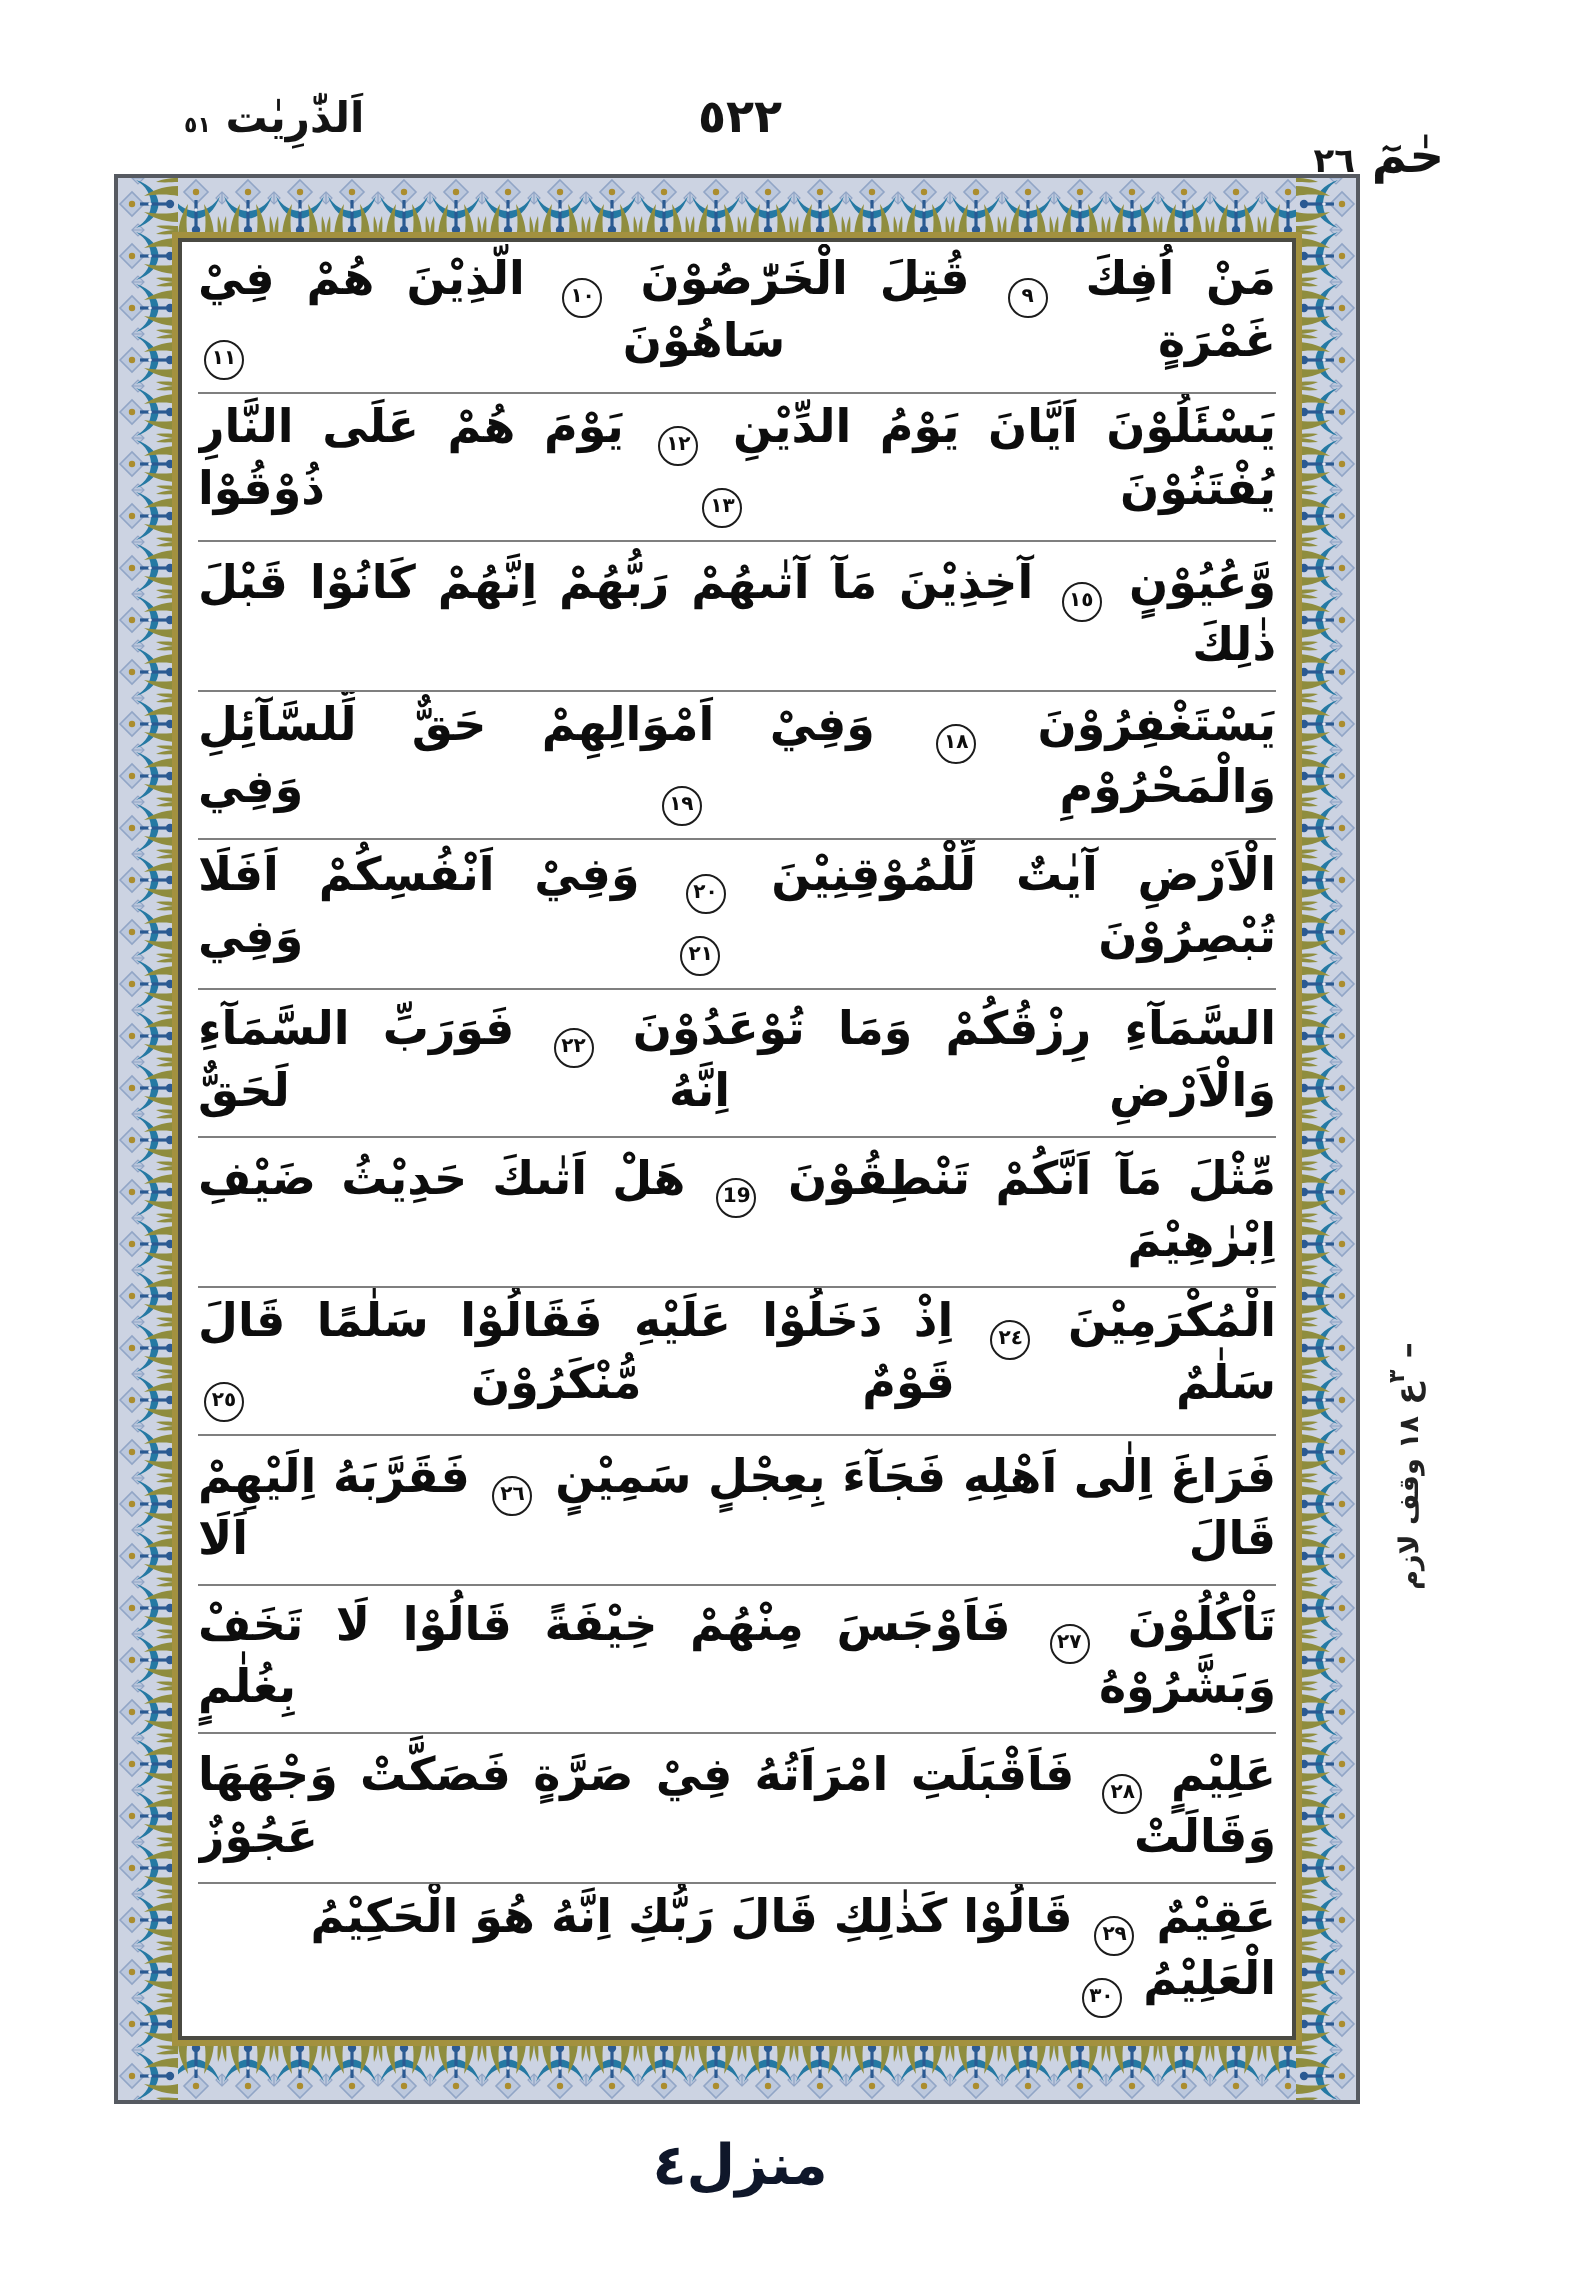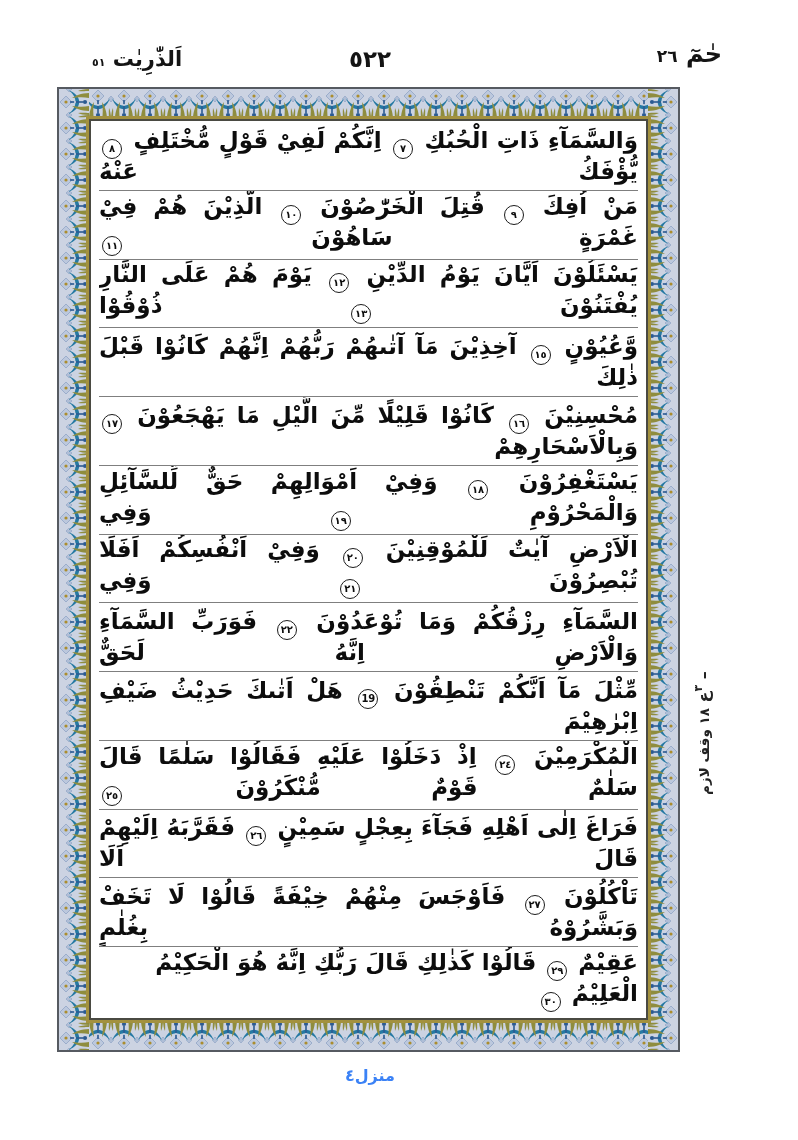--- a/index.html
+++ b/index.html
@@ -2,21 +2,21 @@
 <html lang="ar" dir="rtl"><head>
 <meta charset="utf-8">
 <style>
   html,body{margin:0;padding:0;}
   body{
     width:798px;height:1140px;position:relative;background:#ffffff;
     font-family:"DejaVu Sans", sans-serif;color:#111;overflow:hidden;
   }
   
   .hdr{position:absolute;top:40px;font-weight:600;color:#141414;white-space:nowrap;}
-  .hdr-right{right:76px;font-size:24px;}
+  .hdr-right{right:76px;font-size:24px;margin-top:24px;}
   .hdr-right .small{font-size:17px;}
   .hdr-center{left:330px;width:80px;text-align:center;font-size:23px;top:46px;}
   .hdr-left{left:92px;font-size:21px;top:47px;}
   .hdr-left .small{font-size:11px;}
   
   .frame{
     position:absolute;left:57px;top:87px;width:623px;height:965px;
     border:2px solid #565a61;background:#ccd3e2;box-sizing:border-box;
   }
   .frame svg{position:absolute;display:block;}
@@ -53,21 +53,21 @@
     position:absolute;left:610px;top:720px;width:190px;height:26px;
     transform:rotate(-90deg);transform-origin:center;
     font-size:16px;font-weight:600;color:#222;text-align:center;
     direction:rtl;white-space:nowrap;
   }
   .margin-note .ruku-num{font-size:11px;vertical-align:7px;}
   .margin-note .note-small{font-size:13.5px;}
   
   .footer-mark{
     position:absolute;left:320px;top:1066px;width:100px;text-align:center;
-    font-size:16px;font-weight:600;color:#3b82f6;
+    font-size:28px;font-weight:600;color:#0f172a;
   }
 </style>
 </head>
 <body>
 
 <div class="hdr hdr-right"><span>حٰمٓ</span> <span class="small">٢٦</span></div>
 <div class="hdr hdr-center">٥٢٢</div>
 <div class="hdr hdr-left"><span>اَلذّٰرِيٰت</span> <span class="small">٥١</span></div>
 
 <div class="frame">
@@ -159,54 +159,51 @@
           <path d="M0,30 C0,25 1,21 2,19 C2.5,24 2,27 2,30 Z" fill="#8f8d3e"></path>
           <path d="M26,30 C26,25 25,21 24,19 C23.5,24 24,27 24,30 Z" fill="#8f8d3e"></path>
         </g>
       </pattern>
     </defs>
     <rect width="100%" height="100%" fill="url(#pr)"></rect>
   </svg>
 
   <div class="inner" id="quran-block">
       <div class="qline">
-        <span class="qtext">وَالسَّمَآءِ ذَاتِ الْحُبُكِ <span class="ayah">٧</span> اِنَّكُمْ لَفِيْ قَوْلٍ مُّخْتَلِفٍ <span class="ayah">٨</span> يُّؤْفَكُ عَنْهُ</span>
-      </div>
-      <div class="qline">
         <span class="qtext">مَنْ اُفِكَ <span class="ayah">٩</span> قُتِلَ الْخَرّٰصُوْنَ <span class="ayah">١٠</span> الَّذِيْنَ هُمْ فِيْ غَمْرَةٍ سَاهُوْنَ <span class="ayah">١١</span></span>
       </div>
       <div class="qline">
         <span class="qtext">يَسْئَلُوْنَ اَيَّانَ يَوْمُ الدِّيْنِ <span class="ayah">١٢</span> يَوْمَ هُمْ عَلَى النَّارِ يُفْتَنُوْنَ <span class="ayah">١٣</span> ذُوْقُوْا</span>
       </div>
       <div class="qline">
         <span class="qtext">وَّعُيُوْنٍ <span class="ayah">١٥</span> آخِذِيْنَ مَآ آتٰىهُمْ رَبُّهُمْ اِنَّهُمْ كَانُوْا قَبْلَ ذٰلِكَ</span>
       </div>
       <div class="qline">
-        <span class="qtext">مُحْسِنِيْنَ <span class="ayah">١٦</span> كَانُوْا قَلِيْلًا مِّنَ الَّيْلِ مَا يَهْجَعُوْنَ <span class="ayah">١٧</span> وَبِالْاَسْحَارِهِمْ</span>
-      </div>
-      <div class="qline">
         <span class="qtext">يَسْتَغْفِرُوْنَ <span class="ayah">١٨</span> وَفِيْ اَمْوَالِهِمْ حَقٌّ لِّلسَّآئِلِ وَالْمَحْرُوْمِ <span class="ayah">١٩</span> وَفِي</span>
       </div>
       <div class="qline">
         <span class="qtext">الْاَرْضِ آيٰتٌ لِّلْمُوْقِنِيْنَ <span class="ayah">٢٠</span> وَفِيْ اَنْفُسِكُمْ اَفَلَا تُبْصِرُوْنَ <span class="ayah">٢١</span> وَفِي</span>
       </div>
       <div class="qline">
         <span class="qtext">السَّمَآءِ رِزْقُكُمْ وَمَا تُوْعَدُوْنَ <span class="ayah">٢٢</span> فَوَرَبِّ السَّمَآءِ وَالْاَرْضِ اِنَّهُ لَحَقٌّ</span>
       </div>
       <div class="qline">
         <span class="qtext">مِّثْلَ مَآ اَنَّكُمْ تَنْطِقُوْنَ <span class="ayah">19</span> هَلْ اَتٰىكَ حَدِيْثُ ضَيْفِ اِبْرٰهِيْمَ</span>
       </div>
       <div class="qline">
         <span class="qtext">الْمُكْرَمِيْنَ <span class="ayah">٢٤</span> اِذْ دَخَلُوْا عَلَيْهِ فَقَالُوْا سَلٰمًا قَالَ سَلٰمٌ قَوْمٌ مُّنْكَرُوْنَ <span class="ayah">٢٥</span></span>
       </div>
       <div class="qline">
         <span class="qtext">فَرَاغَ اِلٰى اَهْلِهِ فَجَآءَ بِعِجْلٍ سَمِيْنٍ <span class="ayah">٢٦</span> فَقَرَّبَهُ اِلَيْهِمْ قَالَ اَلَا</span>
       </div>
       <div class="qline">
         <span class="qtext">تَاْكُلُوْنَ <span class="ayah">٢٧</span> فَاَوْجَسَ مِنْهُمْ خِيْفَةً قَالُوْا لَا تَخَفْ وَبَشَّرُوْهُ بِغُلٰمٍ</span>
+      </div>
+      <div class="qline">
+        <span class="qtext">عَلِيْمٍ <span class="ayah">٢٨</span> فَاَقْبَلَتِ امْرَاَتُهُ فِيْ صَرَّةٍ فَصَكَّتْ وَجْهَهَا وَقَالَتْ عَجُوْزٌ</span>
       </div>
       <div class="qline">
         <span class="qtext">عَقِيْمٌ <span class="ayah">٢٩</span> قَالُوْا كَذٰلِكِ قَالَ رَبُّكِ اِنَّهُ هُوَ الْحَكِيْمُ الْعَلِيْمُ <span class="ayah">٣٠</span></span>
       </div>
     </div>
 </div>
 
 <div class="margin-note">
   <span>–</span>
   <span class="ruku-num">٣</span><span>ع</span>

